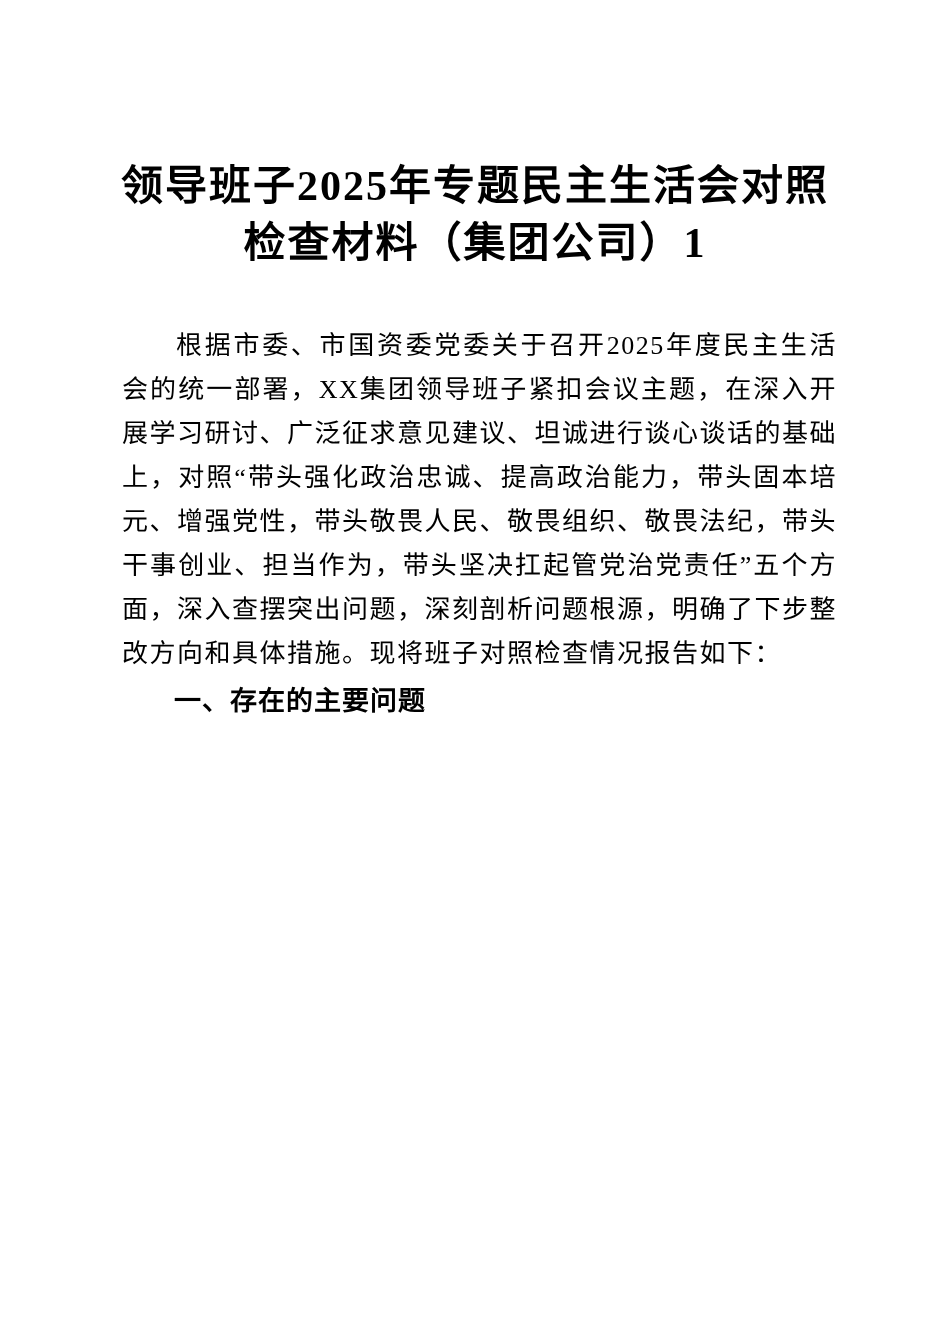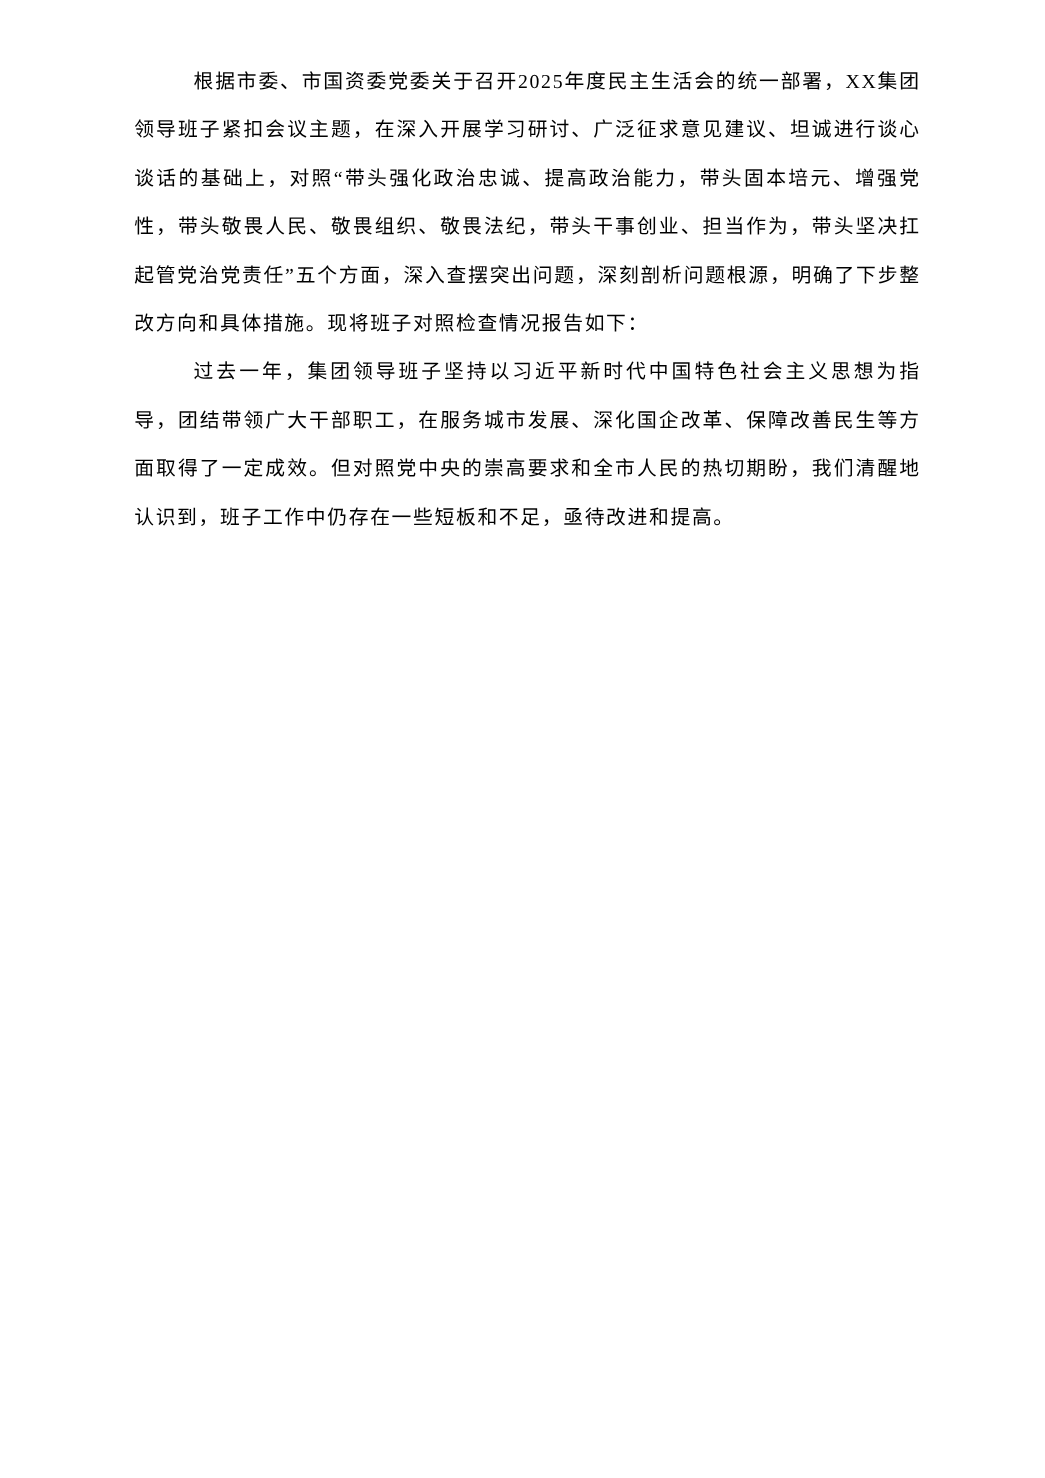--- a/index.html
+++ b/index.html
@@ -28,21 +28,21 @@
   }
   .doc-title .title-line {
     display: block;
   }
   .content {
     margin: 52px 113px 0 122px;
   }
   .body-para {
     margin: 0;
     font-family: "Liberation Serif", "DejaVu Serif", serif;
-    font-size: 18px;
+    font-size: 26px;
     line-height: 44px;
     letter-spacing: 1.5px;
     text-align: justify;
     text-indent: 54px;
     color: #000000;
   }
   .section-heading {
     margin: 2px 0 0 0;
     font-family: "Liberation Sans", "DejaVu Sans", sans-serif;
     font-weight: 700;
@@ -51,22 +51,26 @@
     letter-spacing: 1px;
     text-indent: 52px;
     color: #000000;
   }
 </style>
 </head>
 <body>
 
 <div class="page">
 
+  <h1 class="doc-title">
+    <span class="title-line">领导班子2025年专题民主生活会对照</span>
+    <span class="title-line">检查材料（集团公司）1</span>
+  </h1>
 
   <div class="content">
     <p class="body-para">根据市委、市国资委党委关于召开2025年度民主生活会的统一部署，XX集团领导班子紧扣会议主题，在深入开展学习研讨、广泛征求意见建议、坦诚进行谈心谈话的基础上，对照“带头强化政治忠诚、提高政治能力，带头固本培元、增强党性，带头敬畏人民、敬畏组织、敬畏法纪，带头干事创业、担当作为，带头坚决扛起管党治党责任”五个方面，深入查摆突出问题，深刻剖析问题根源，明确了下步整改方向和具体措施。现将班子对照检查情况报告如下：</p>
 
+    <h2 class="section-heading">一、存在的主要问题</h2>
 
-    <p class="body-para">过去一年，集团领导班子坚持以习近平新时代中国特色社会主义思想为指导，团结带领广大干部职工，在服务城市发展、深化国企改革、保障改善民生等方面取得了一定成效。但对照党中央的崇高要求和全市人民的热切期盼，我们清醒地认识到，班子工作中仍存在一些短板和不足，亟待改进和提高。</p>
 
   </div>
 
 </div>
 
 </body></html>

